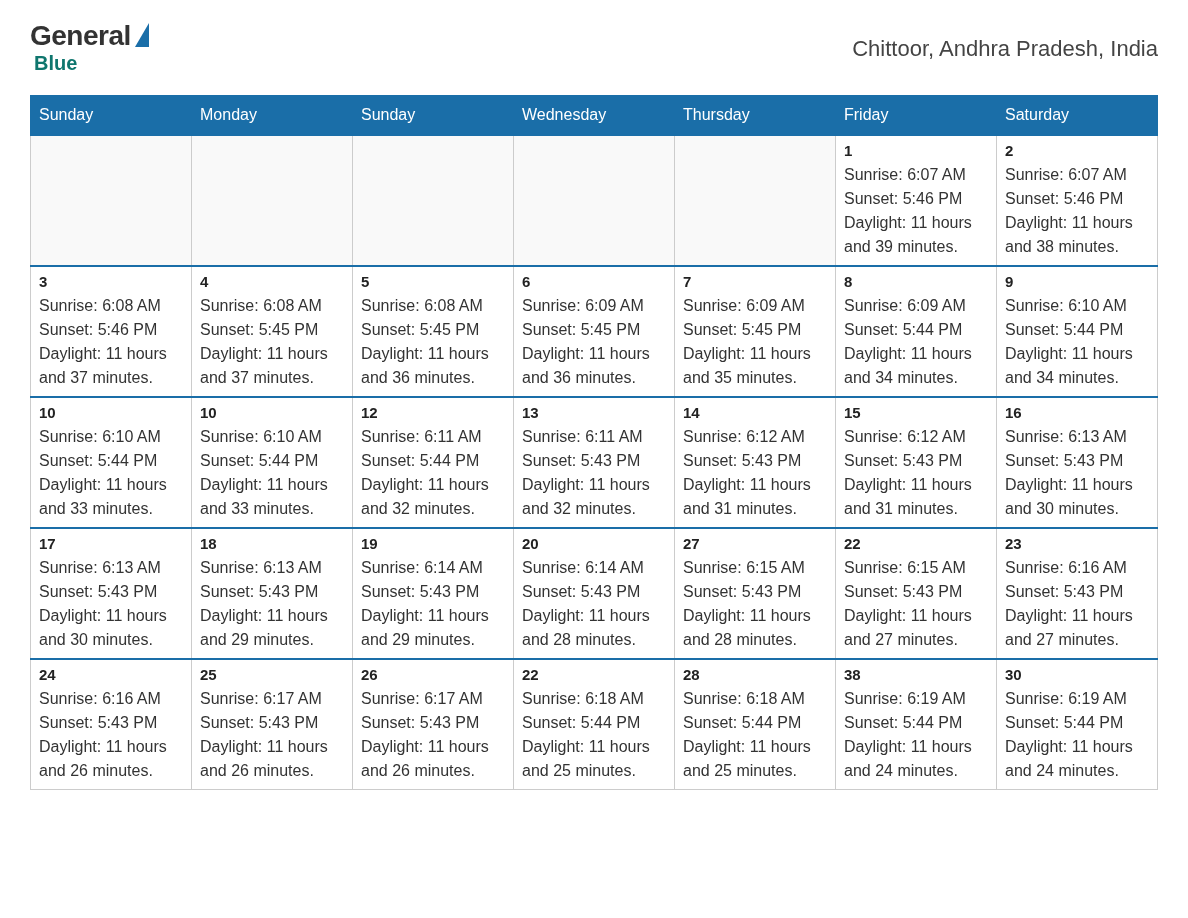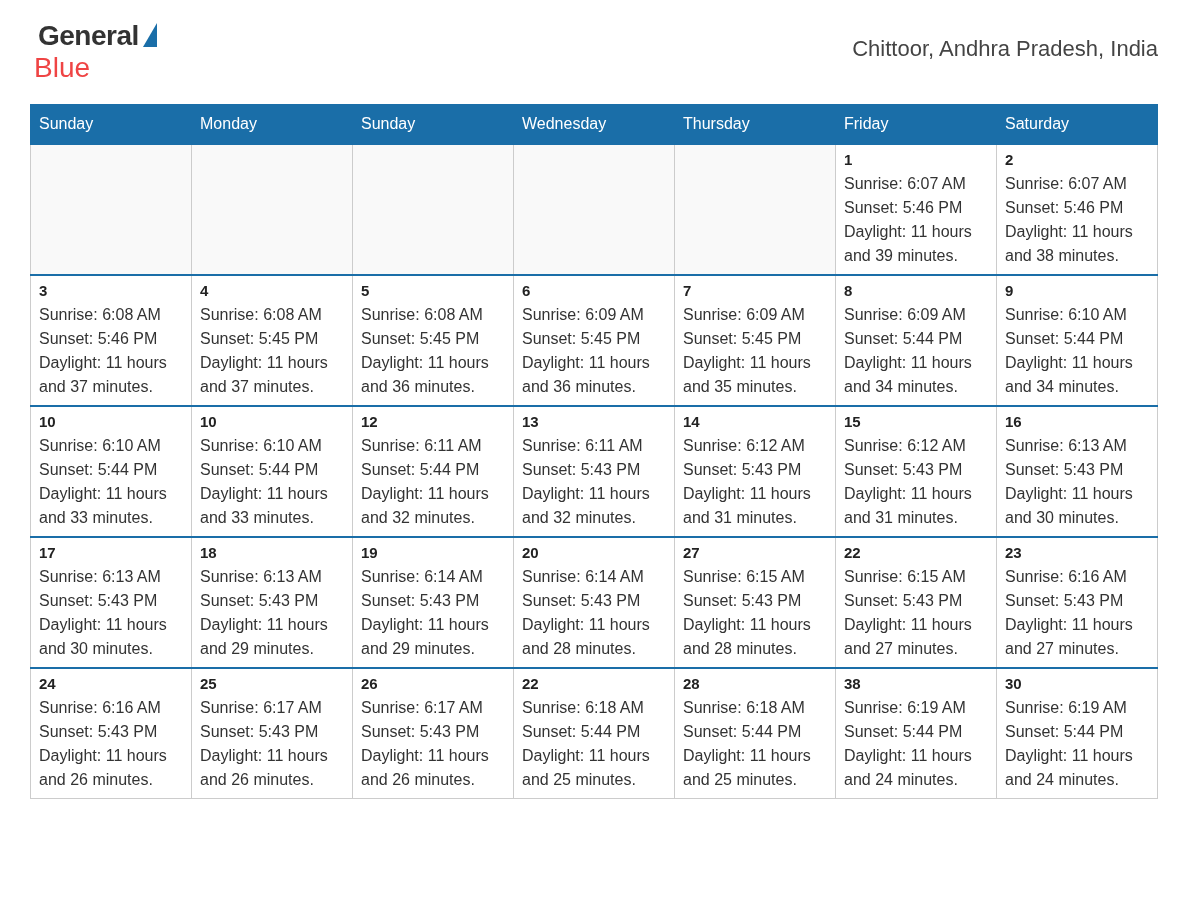--- a/index.html
+++ b/index.html
@@ -17,41 +17,40 @@
       margin-bottom: 20px;
     }
     .logo {
       display: flex;
       flex-direction: column;
       align-items: flex-start;
     }
     .logo-top {
       display: flex;
       align-items: center;
-      margin-left: 8px;
     }
     .logo-general {
       font-size: 28px;
       font-weight: bold;
       color: #333;
       letter-spacing: -0.5px;
     }
     .logo-triangle {
       width: 0;
       height: 0;
       border-left: 14px solid transparent;
       border-right: 0px solid transparent;
       border-bottom: 24px solid #1a6ea8;
       margin-left: 4px;
       margin-bottom: 2px;
     }
     .logo-blue {
-      font-size: 28px;
-      font-weight: normal;
-      color: #ef4444;
+      font-size: 20px;
+      font-weight: bold;
+      color: #0f766e;
       margin-left: 2px;
     }
     .title-area {
       text-align: right;
     }
     .month-title {
       font-size: 52px;
       font-weight: normal;
       color: #222;
       line-height: 1.1;

